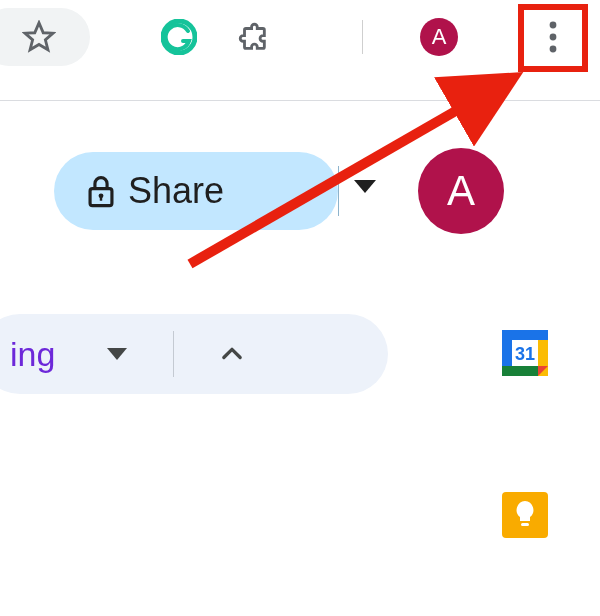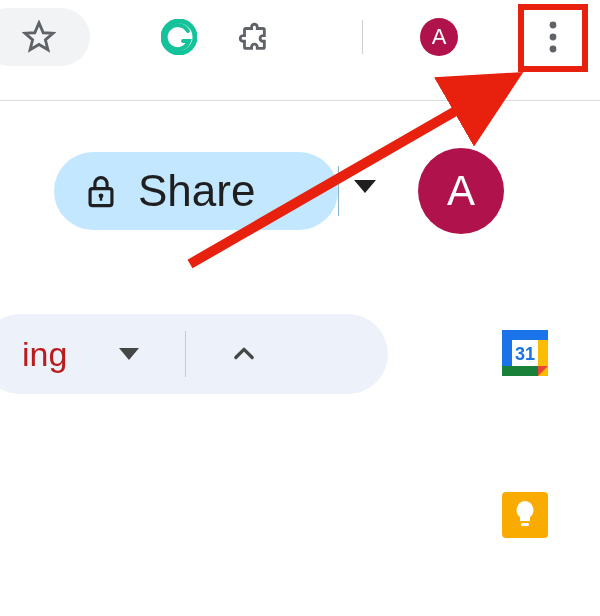--- a/index.html
+++ b/index.html
@@ -91,22 +91,22 @@
       background: #c2e7ff;
       border-radius: 39px;
       display: flex; align-items: center;
       cursor: pointer;
     }
     .share-lock {
       margin-left: 32px;
       display: flex; align-items: center; justify-content: center;
     }
     .share-text {
-      margin-left: 22px;
-      font-size: 44px;
+      margin-left: 12px;
+      font-size: 36px;
       color: #1f1f1f;
     }
     .share-sep {
       position: absolute;
       left: 284px; top: 14px;
       width: 1px; height: 50px;
       background: #8db3cc;
     }
     .share-caret {
       position: absolute;
@@ -132,23 +132,23 @@
     
     .edit-pill {
       position: absolute;
       left: -20px; top: 314px;
       width: 408px; height: 80px;
       background: #edf2fa;
       border-radius: 40px;
       display: flex; align-items: center;
     }
     .edit-text {
-      margin-left: 42px;
+      margin-left: 30px;
       font-size: 34px;
-      color: #b91c1c;
+      color: #6d28d9;
     }
     .edit-caret {
       margin-left: 52px;
       width: 0; height: 0;
       border-left: 10px solid transparent;
       border-right: 10px solid transparent;
       border-top: 12px solid #444746;
       cursor: pointer;
     }
     .edit-sep {

